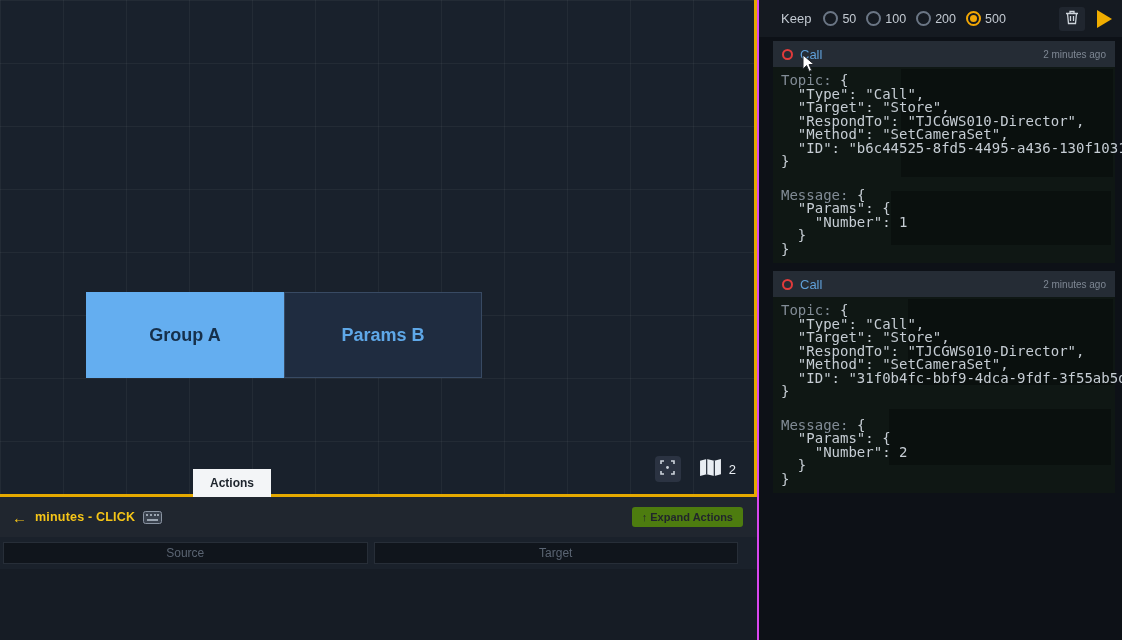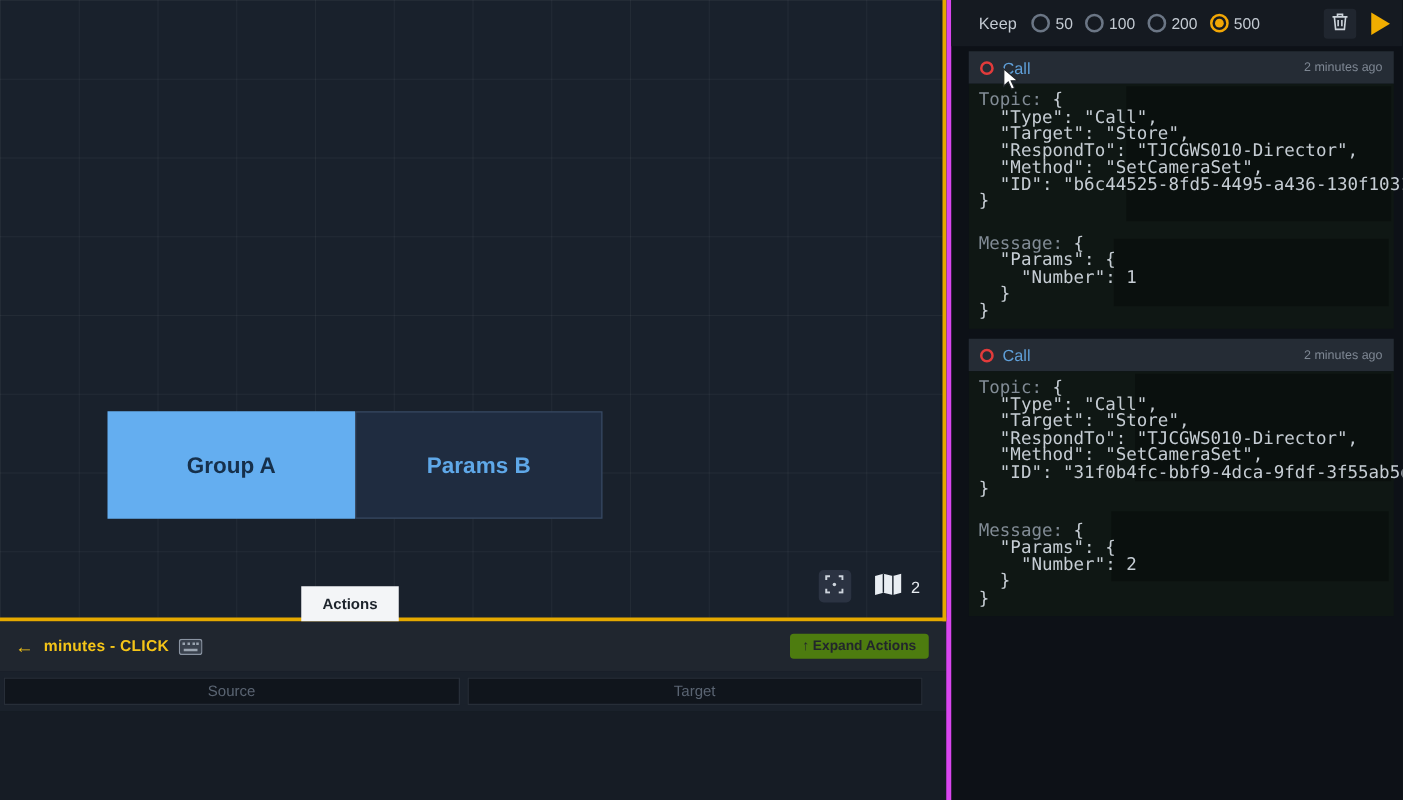--- a/index.html
+++ b/index.html
@@ -15,27 +15,27 @@
     background-color:#19212c;
     background-image:
       linear-gradient(rgba(255,255,255,0.045) 1px, transparent 1px),
       linear-gradient(90deg, rgba(255,255,255,0.045) 1px, transparent 1px);
     background-size:63px 63px;
     border-right:3px solid #e5a900;
     border-bottom:3px solid #e5a900;
   }
   .group-row { position:absolute; left:86px; top:292px; display:flex; }
   .group { width:198px; height:86px; display:flex; align-items:center; justify-content:center;
-           font-size:18px; font-weight:bold; cursor:pointer;margin-top:37px; }
+           font-size:18px; font-weight:bold; cursor:pointer; }
   .group-a { background:#64aef0; color:#16304b; }
   .group-b { background:#1f2c40; color:#5fa8e8; border:1px solid rgba(130,165,205,0.25); }
 
   .actions-tab { position:absolute; left:193px; bottom:-3px; height:28px; padding:0 17px;
                  background:#f3f5f7; color:#1d242c; font-size:12px; font-weight:bold;
-                 display:flex; align-items:center; z-index:5;margin-left:48px; }
+                 display:flex; align-items:center; z-index:5; }
 
   .canvas-tools { position:absolute; right:18px; bottom:12px; display:flex; align-items:center; gap:18px; }
   .tool-fit { width:26px; height:26px; background:#2b3342; border:none; border-radius:4px;
               display:flex; align-items:center; justify-content:center; cursor:pointer; }
   .tool-map { display:flex; align-items:center; gap:7px; background:transparent; border:none;
               color:#e8edf2; font-size:13px; font-family:"Liberation Sans",sans-serif; cursor:pointer; }
 
   
   .bottom-panel { flex:1; background:#161c25; display:flex; flex-direction:column; }
   .bp-header { height:40px; background:#20262f; display:flex; align-items:center; padding:0 14px 0 12px; }
@@ -48,21 +48,21 @@
                 font-family:"Liberation Sans",sans-serif; }
   .bp-inputs { display:flex; gap:6px; padding:5px 19px 5px 3px; background:#1a212b; }
   .bp-inputs input { flex:1; height:22px; background:#10151c; border:1px solid #272e38;
                      color:#cfd6de; text-align:center; font-size:12px;
                      font-family:"Liberation Sans",sans-serif; }
   .bp-inputs input::placeholder { color:#5a6472; }
   .bp-body { flex:1; background:#161c25; }
 
   
   .right-panel { width:365px; height:640px; background:#0d1117; display:flex;
-                 flex-direction:column; border-left:4px solid #d946ef; }
+                 flex-direction:column; border-left:2px solid #d946ef; }
   .rp-toolbar { height:37px; background:#151a21; display:flex; align-items:center;
                 padding:0 10px 0 22px; }
   .keep-label { color:#c3cad2; font-size:13px; margin-right:12px; }
   .keep-option { display:flex; align-items:center; gap:4px; margin-right:10px; cursor:pointer; }
   .radio { width:15px; height:15px; border-radius:50%; border:2px solid #6b7685;
            display:inline-flex; align-items:center; justify-content:center; }
   .keep-option.selected .radio { border-color:#f2a705; }
   .keep-option.selected .radio::after { content:""; width:7px; height:7px; border-radius:50%; background:#f2a705; }
   .keep-option span.opt-label { color:#c3cad2; font-size:12.5px; }
   .rp-spacer { flex:1; }

